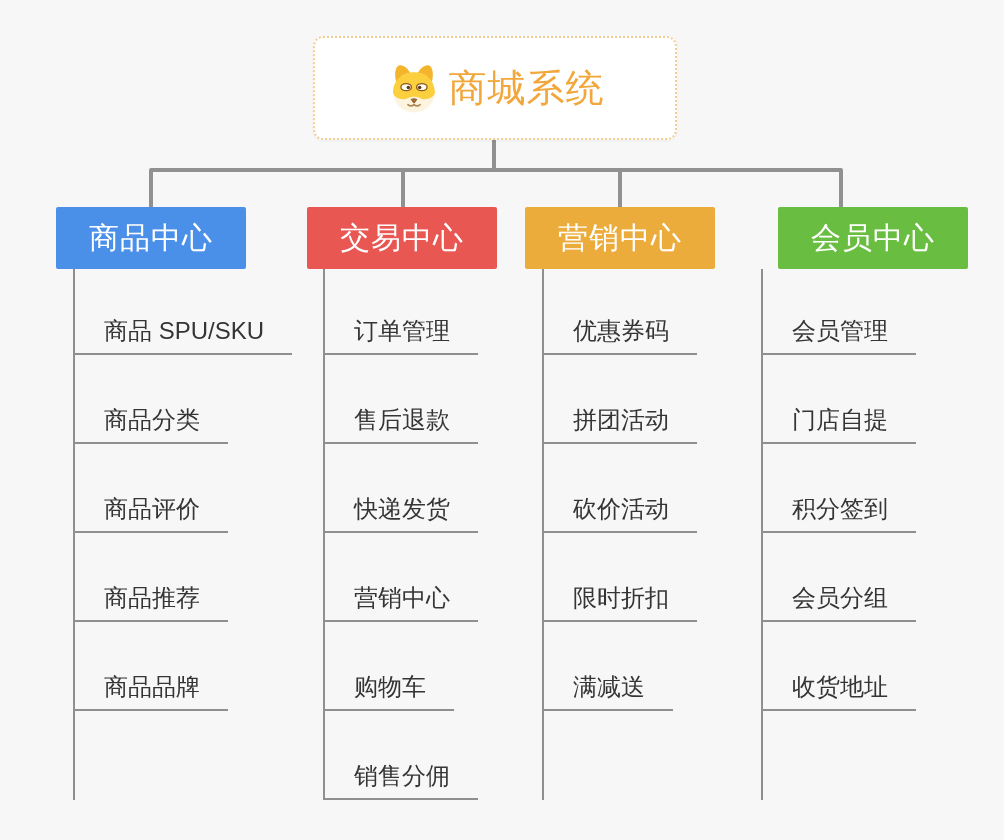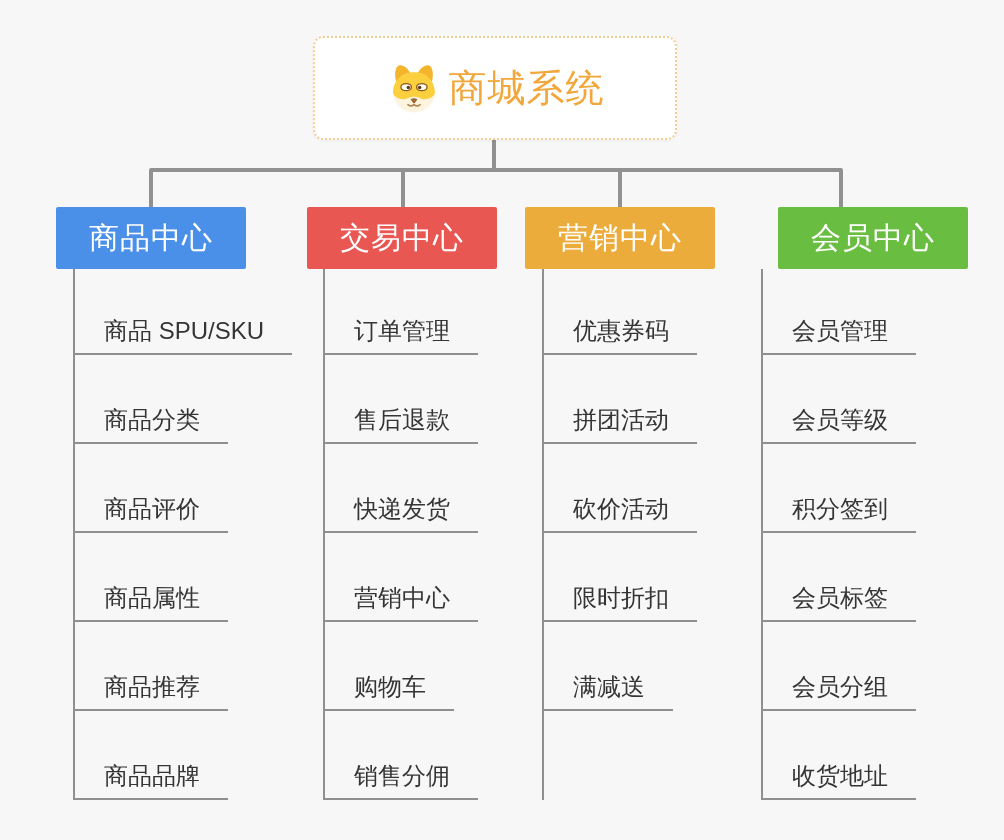--- a/index.html
+++ b/index.html
@@ -85,23 +85,20 @@
     <div class="branch-item">
         <span class="item-label">商品 SPU/SKU</span>
       </div>
     <div class="branch-item">
         <span class="item-label">商品分类</span>
       </div>
     <div class="branch-item">
         <span class="item-label">商品评价</span>
       </div>
     <div class="branch-item">
-        <span class="item-label">商品属性</span>
-      </div>
-    <div class="branch-item">
         <span class="item-label">商品推荐</span>
       </div>
     <div class="branch-item">
         <span class="item-label">商品品牌</span>
       </div>
   </div>
 
   <div class="branch-col c1">
     <div class="branch-item">
         <span class="item-label">订单管理</span>
@@ -139,27 +136,24 @@
     <div class="branch-item">
         <span class="item-label">满减送</span>
       </div>
   </div>
 
   <div class="branch-col c3">
     <div class="branch-item">
         <span class="item-label">会员管理</span>
       </div>
     <div class="branch-item">
-        <span class="item-label">会员等级</span>
+        <span class="item-label">门店自提</span>
       </div>
     <div class="branch-item">
         <span class="item-label">积分签到</span>
-      </div>
-    <div class="branch-item">
-        <span class="item-label">会员标签</span>
       </div>
     <div class="branch-item">
         <span class="item-label">会员分组</span>
       </div>
     <div class="branch-item">
         <span class="item-label">收货地址</span>
       </div>
   </div>
 
 </div>

